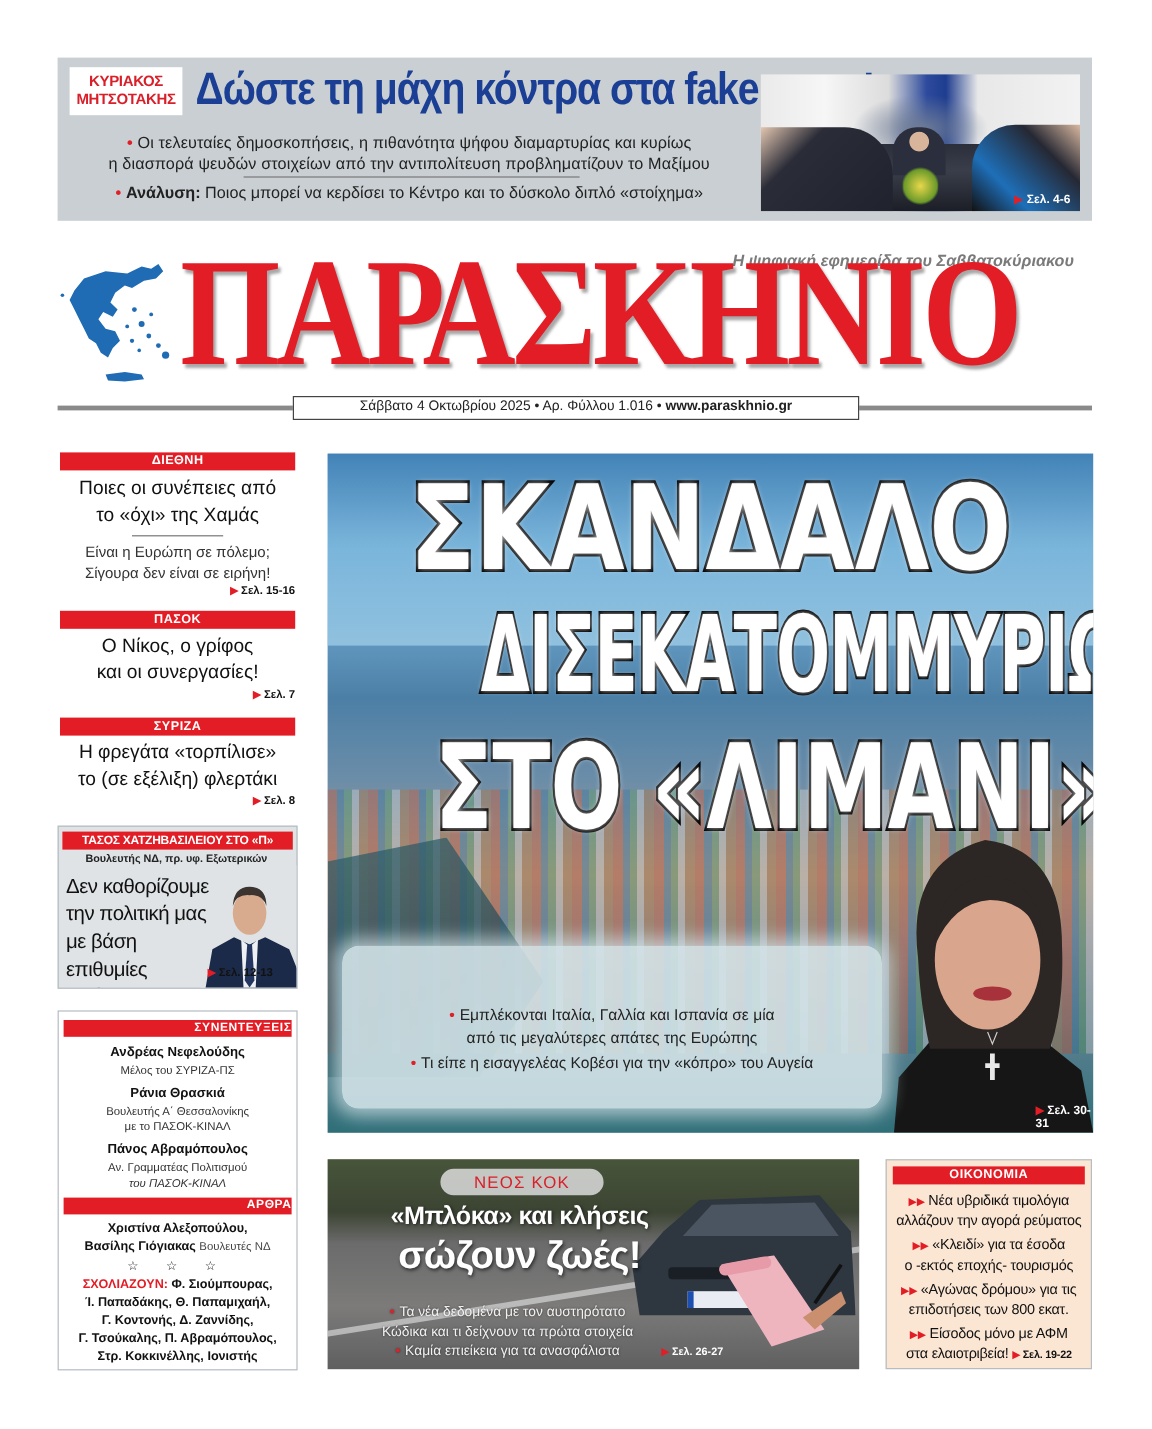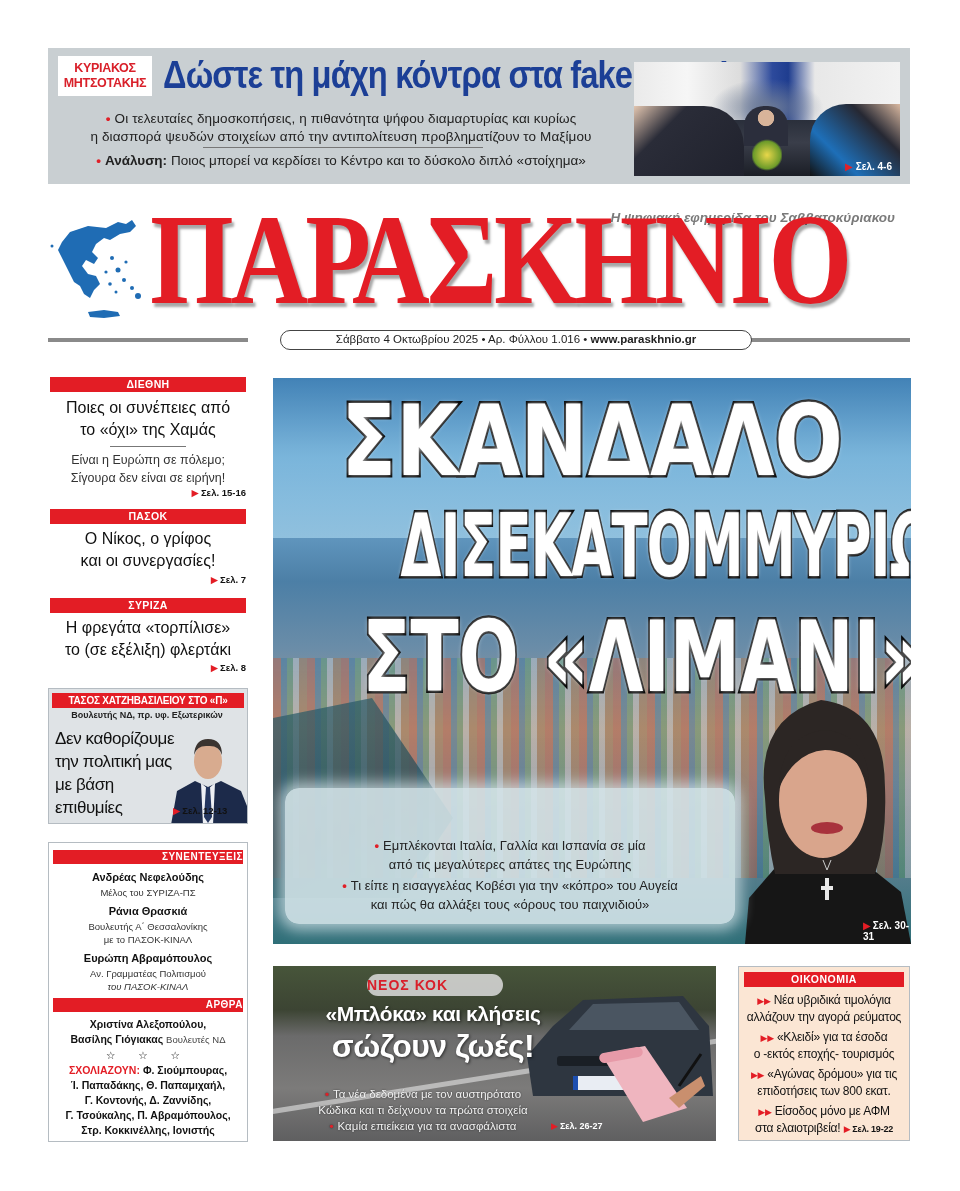--- a/index.html
+++ b/index.html
@@ -86,22 +86,22 @@
       font-family: "Liberation Serif", "DejaVu Serif", serif;
       font-weight: bold; color: #e31d25; font-size: 138px; line-height: 130px;
       white-space: nowrap; letter-spacing: -4px;
       transform: scaleX(0.78) scaleY(0.93); transform-origin: left top;
       text-shadow: 3px 4px 3px rgba(0,0,0,0.35);
     }
     #rule-left { left: 48px; top: 338px; width: 200px; height: 4px; background: #8a8a8a; }
     #rule-right { left: 712px; top: 338px; width: 198px; height: 4px; background: #8a8a8a; }
     #dateline {
       left: 244px; top: 330px; width: 472px; height: 20px;
-      border: 1.5px solid #444; border-radius: 10px; background: #fff;
-      text-align: center; font-size: 11.5px; line-height: 17px; color: #222; margin-left: 36px;
+      border: 1.5px solid #444; border-radius: 0; background: #fff;
+      text-align: center; font-size: 11.5px; line-height: 17px; color: #222;
     }
     #dateline b { font-weight: bold; }
 
     
     .sec-bar {
       position: absolute; left: 50px; width: 196px; height: 15px;
       background: #e31d25; color: #fff; font-weight: bold; font-size: 10.5px;
       text-align: center; line-height: 15px; letter-spacing: 0.4px;
     }
     .sec-headline {
@@ -237,21 +237,21 @@
     }
     #kok-car {
       left: 240px; top: 20px; width: 200px; height: 120px;
     }
     #kok-pad {
       left: 322px; top: 80px; width: 110px; height: 80px;
     }
     #kok-pill {
       left: 94px; top: 8px; width: 136px; height: 22px; border-radius: 11px;
       background: rgba(220,220,220,0.85); color: #d9202a;
-      font-weight: bold; font-size: 14px; line-height: 22px; letter-spacing: 1px;
+      font-weight: normal; font-size: 14px; text-align: center; line-height: 22px; letter-spacing: 1px;
     }
     #kok-headline1 {
       left: 30px; top: 36px; width: 260px; text-align: center; color: #fff;
       font-weight: bold; font-size: 21px; letter-spacing: -0.4px;
       text-shadow: 1px 1px 3px rgba(0,0,0,0.6);
     }
     #kok-headline2 {
       left: 30px; top: 62px; width: 260px; text-align: center; color: #fff;
       font-weight: bold; font-size: 32px; letter-spacing: -0.5px;
       text-shadow: 1px 1px 3px rgba(0,0,0,0.6);
@@ -397,21 +397,21 @@
 <div id="contrib-box" class="abs">
   <div class="cbar" style="top:7px;">ΣΥΝΕΝΤΕΥΞΕΙΣ</div>
 
   <div class="cname" style="top:28px;">Ανδρέας Νεφελούδης</div>
   <div class="crole" style="top:43px;">Μέλος του ΣΥΡΙΖΑ-ΠΣ</div>
 
   <div class="cname" style="top:62px;">Ράνια Θρασκιά</div>
   <div class="crole" style="top:77px;">Βουλευτής Α΄ Θεσσαλονίκης</div>
   <div class="crole" style="top:90px;">με το ΠΑΣΟΚ-ΚΙΝΑΛ</div>
 
-  <div class="cname" style="top:109px;">Ευρώπη Αβραμόπουλος</div>
+  <div class="cname" style="top:109px;">Πάνος Αβραμόπουλος</div>
   <div class="crole" style="top:124px;">Αν. Γραμματέας Πολιτισμού</div>
   <div class="crole" style="top:137px;font-style:italic;">του ΠΑΣΟΚ-ΚΙΝΑΛ</div>
 
   <div class="cbar" style="top:155px;">ΑΡΘΡΑ</div>
   <div class="ctext" style="top:174px;">Χριστίνα Αλεξοπούλου,</div>
   <div class="ctext" style="top:189px;">
     <span>Βασίλης Γιόγιακας</span>
     <span class="light">Βουλευτές ΝΔ</span>
   </div>
   <div class="ctext stars" style="top:205px;">☆ ☆ ☆</div>
@@ -444,21 +444,20 @@
     <path d="M90 200 L94 200 L94 208 L98 208 L98 212 L94 212 L94 222 L90 222 L90 212 L86 212 L86 208 L90 208 Z" fill="#e8e8e8"></path>
   </svg>
 
   <div id="feature-panel" class="abs">
     <div id="feature-b1" class="abs">
       <div><span class="red-dot">•</span><span>Εμπλέκονται Ιταλία, Γαλλία και Ισπανία σε μία</span></div>
       <div>από τις μεγαλύτερες απάτες της Ευρώπης</div>
     </div>
     <div id="feature-b2" class="abs">
       <div><span class="red-dot">•</span><span>Τι είπε η εισαγγελέας Κοβέσι για την «κόπρο» του Αυγεία</span></div>
-      <div>και πώς θα αλλάξει τους «όρους του παιχνιδιού»</div>
     </div>
   </div>
 
   <div id="feature-page" class="abs">
     <span class="tri">▶</span><span>Σελ. 30-31</span>
   </div>
 </div>
 
 <div id="kok-feature" class="abs">
   <div class="road-line"></div>

